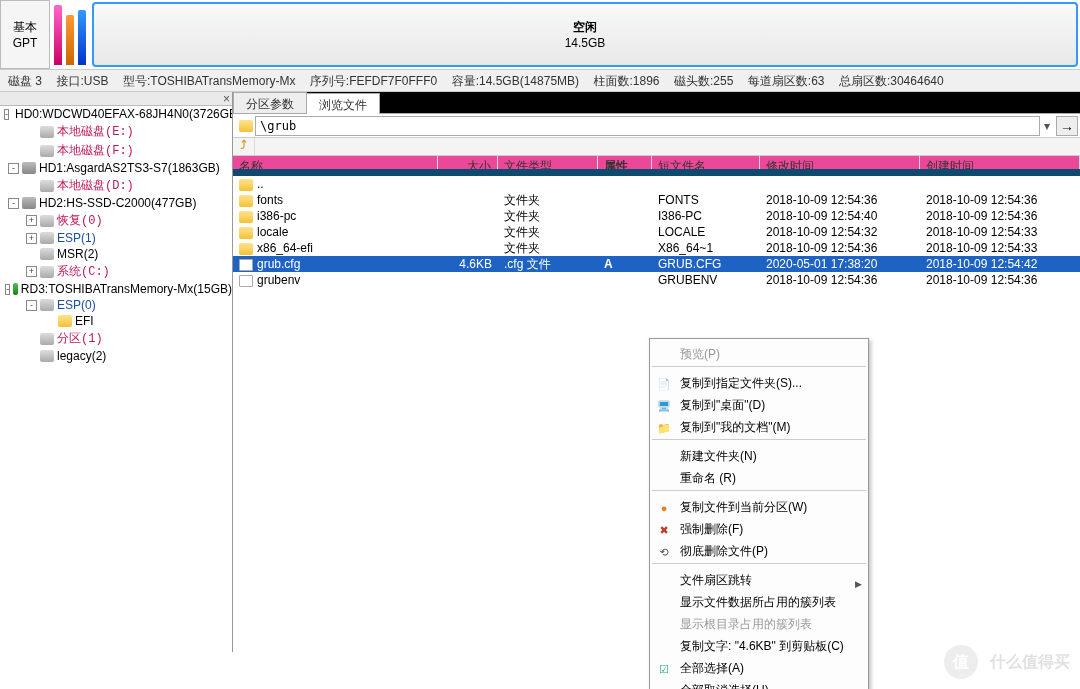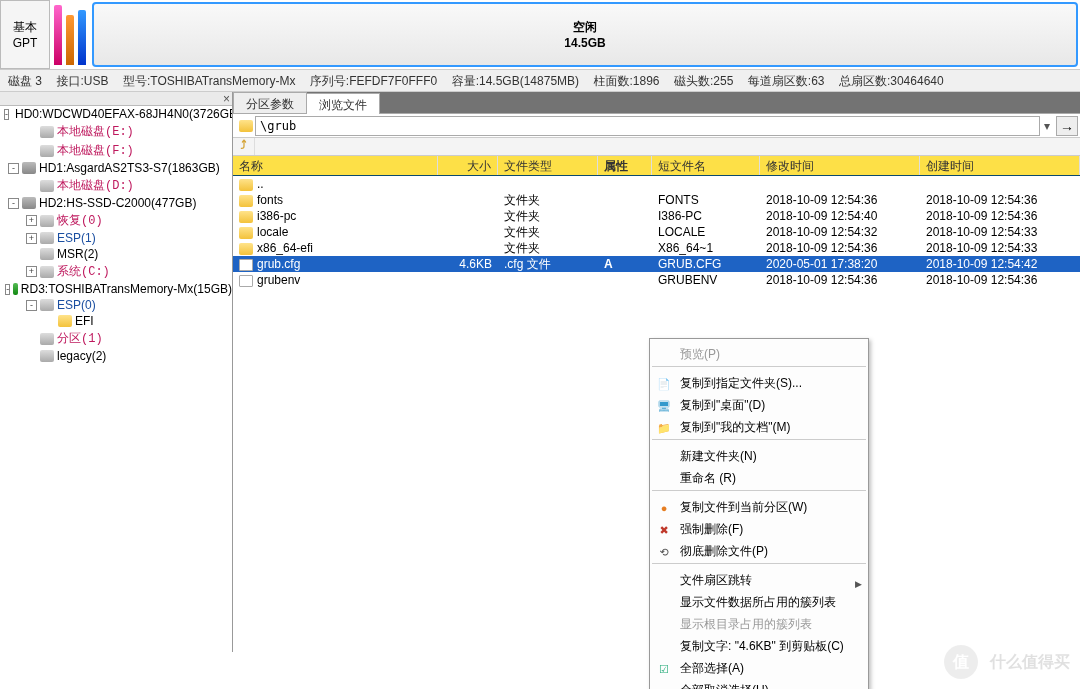--- a/index.html
+++ b/index.html
@@ -22,30 +22,30 @@
 .sp{display:inline-block;}
 .ico{width:14px;height:12px;margin-right:3px;display:inline-block;}
 .ico-disk{background:linear-gradient(#bbb,#888);border-radius:2px;}
 .ico-rd{background:linear-gradient(#5b5,#181);border-radius:2px;}
 .ico-vol{background:linear-gradient(#ddd,#aaa);border-radius:2px;}
 .ico-fld{background:linear-gradient(#ffe38a,#f3c23b);border-radius:2px;}
 .ico-fldo{background:linear-gradient(#ffe9a8,#f5cf5e);border-radius:2px;}
 .red{color:#be185d;font-family:Liberation Mono, monospace;}
 .blue{color:#1a4ea0;}
 .content-pane{flex:1;display:flex;flex-direction:column;position:relative;}
-.tabs{height:22px;display:flex;border-bottom:1px solid #aaa;background:#737373;}
+.tabs{height:22px;display:flex;border-bottom:1px solid #aaa;background:#000000;}
 .tab{padding:3px 12px;border:1px solid #aaa;border-bottom:none;background:#eee;margin-right:-1px;cursor:default;color:#333;}
 .tab.active{background:#fff;position:relative;top:1px;}
 .path-bar{height:24px;display:flex;align-items:center;border-bottom:1px solid #ccc;padding:0 2px;}
 .path-input{flex:1;height:20px;border:1px solid #aaa;padding:0 20px 0 4px;font-family:Consolas,monospace;background:#fff;}
 .path-dd{width:14px;color:#555;text-align:center;}
 .go-btn{width:22px;height:20px;border:1px solid #aaa;background:#eee;margin-left:2px;font-size:14px;line-height:1;}
 .list-tb{height:18px;display:flex;border-bottom:1px solid #ccc;background:#f4f4f4;}
 .up-btn{width:22px;text-align:center;color:#d4a437;font-weight:bold;cursor:pointer;border-right:1px solid #ddd;}
-.cols{display:flex;height:20px;border-bottom:1px solid #0c4a6e;background:#fde047;}
+.cols{display:flex;height:20px;border-bottom:7px solid #0c4a6e;background:#ec4899;}
 .col{padding:2px 6px;border-right:1px solid #ddd;color:#333;overflow:hidden;}
 .c-name{width:205px;}
 .c-size{width:60px;text-align:right;}
 .c-type{width:100px;}
 .c-attr{width:54px;font-weight:bold;}
 .c-short{width:108px;}
 .c-mod{width:160px;}
 .c-cre{width:160px;}
 .rows{flex:1;overflow:auto;}
 .row{display:flex;height:16px;align-items:center;font-family:Consolas,"SimSun",monospace;}
@@ -72,21 +72,21 @@
     <div>GPT</div>
   </div>
   <div class="bars">
     <div class="bar b1"></div>
     <div class="bar b2"></div>
     <div class="bar b3"></div>
   </div>
   <div class="part-box">
     <div class="part-inner">
       <div style="font-weight:bold;">空闲</div>
-      <div style="font-weight:bold;">14.5GB</div>
+      <div style="font-weight:normal;">14.5GB</div>
     </div>
   </div>
 </div>
 
 <div class="info-bar">
   <span>磁盘 3</span>&nbsp;
   <span>接口:USB</span>&nbsp;
   <span>型号:TOSHIBATransMemory-Mx</span>&nbsp;
   <span>序列号:FEFDF7F0FFF0</span>&nbsp;
   <span>容量:14.5GB(14875MB)</span>&nbsp;

